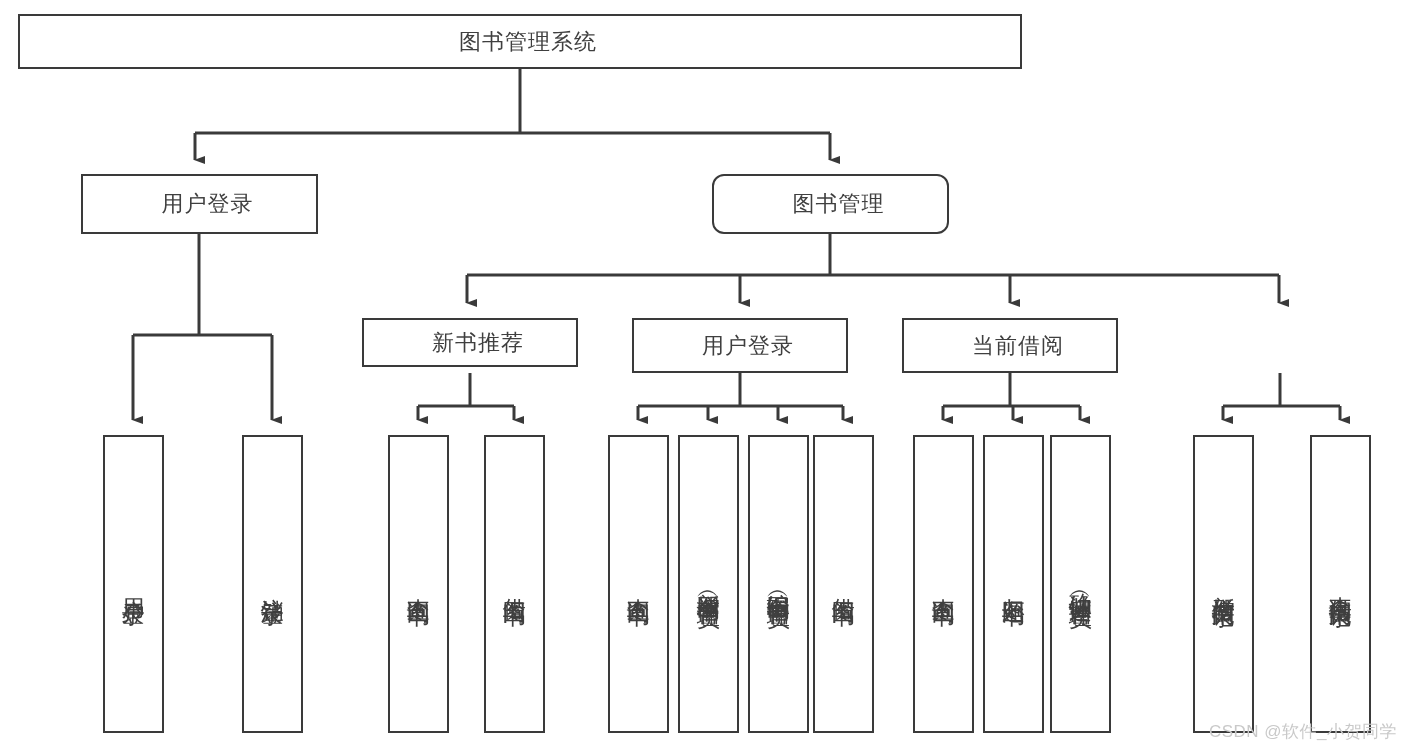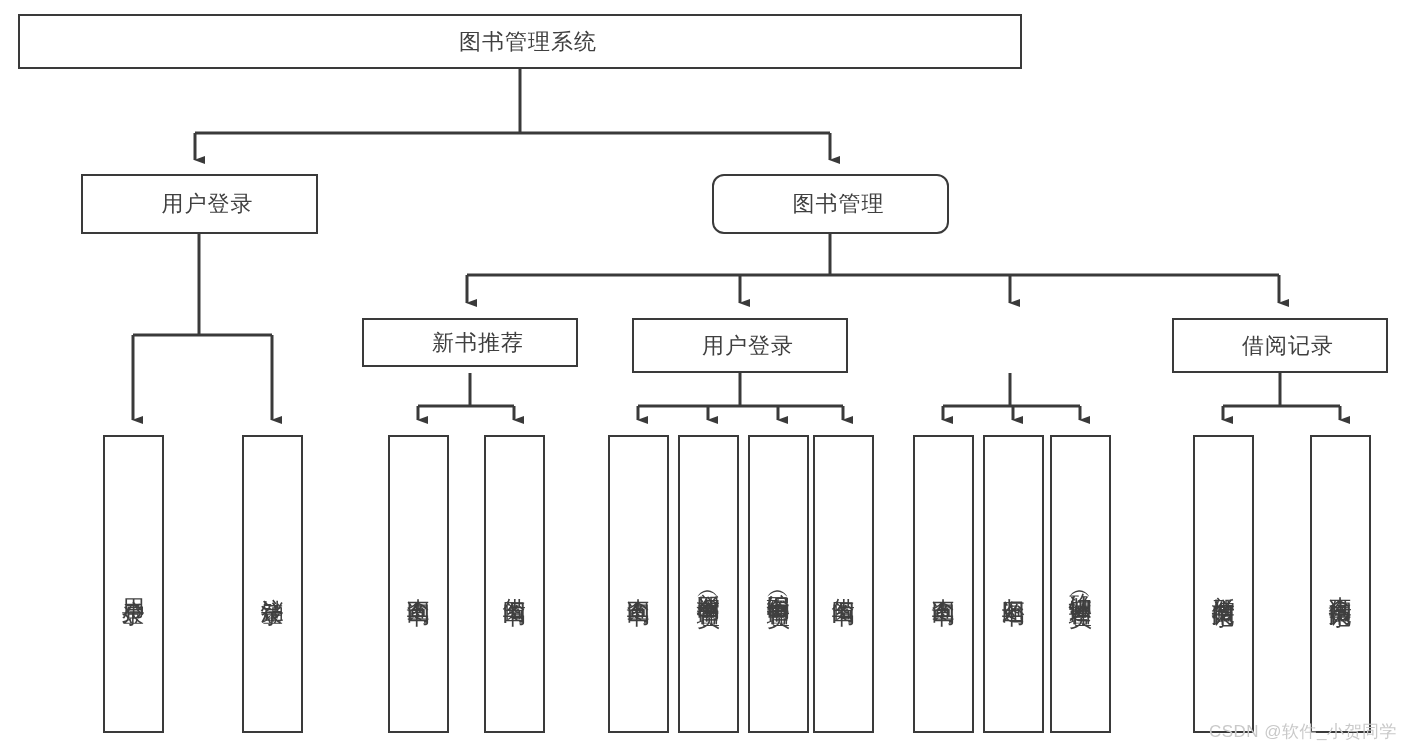--- a/index.html
+++ b/index.html
@@ -131,22 +131,22 @@
   <div class="node h" style="left:712px; top:174px; width:237px; height:60px;border-radius:12px;">
     <span>图书管理</span>
   </div>
 
   <div class="node h" style="left:362px; top:318px; width:216px; height:49px;">
     <span>新书推荐</span>
   </div>
   <div class="node h" style="left:632px; top:318px; width:216px; height:55px;">
     <span>用户登录</span>
   </div>
-  <div class="node h" style="left:1172px; top:318px; width:216px; height:55px;">
-    <span>借阅记录</span>
+  <div class="node h" style="left:902px; top:318px; width:216px; height:55px;">
+    <span>当前借阅</span>
   </div>
 
   <div class="node v" style="left:103px; top:435px; width:61px; height:298px;">
     <span class="vtext">用户登录</span>
   </div>
   <div class="node v" style="left:242px; top:435px; width:61px; height:298px;">
     <span class="vtext">注销登录</span>
   </div>
 
   <div class="node v" style="left:388px; top:435px; width:61px; height:298px;">

